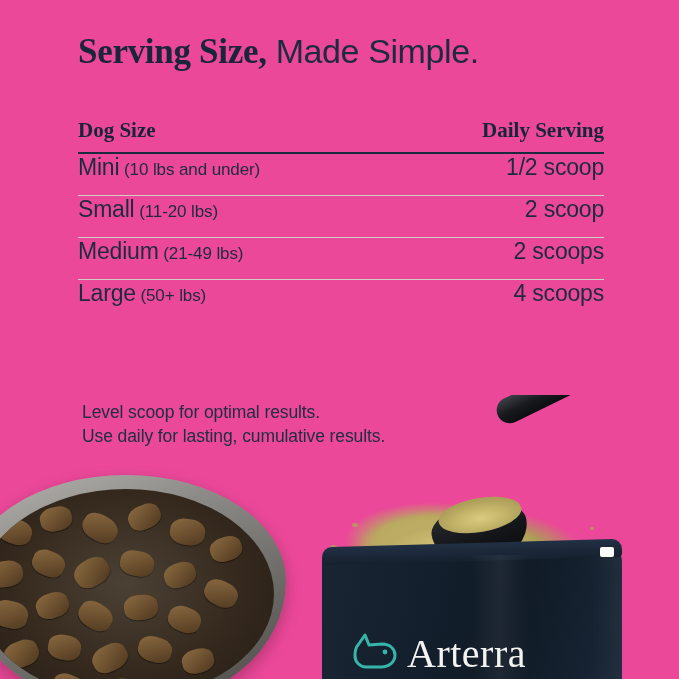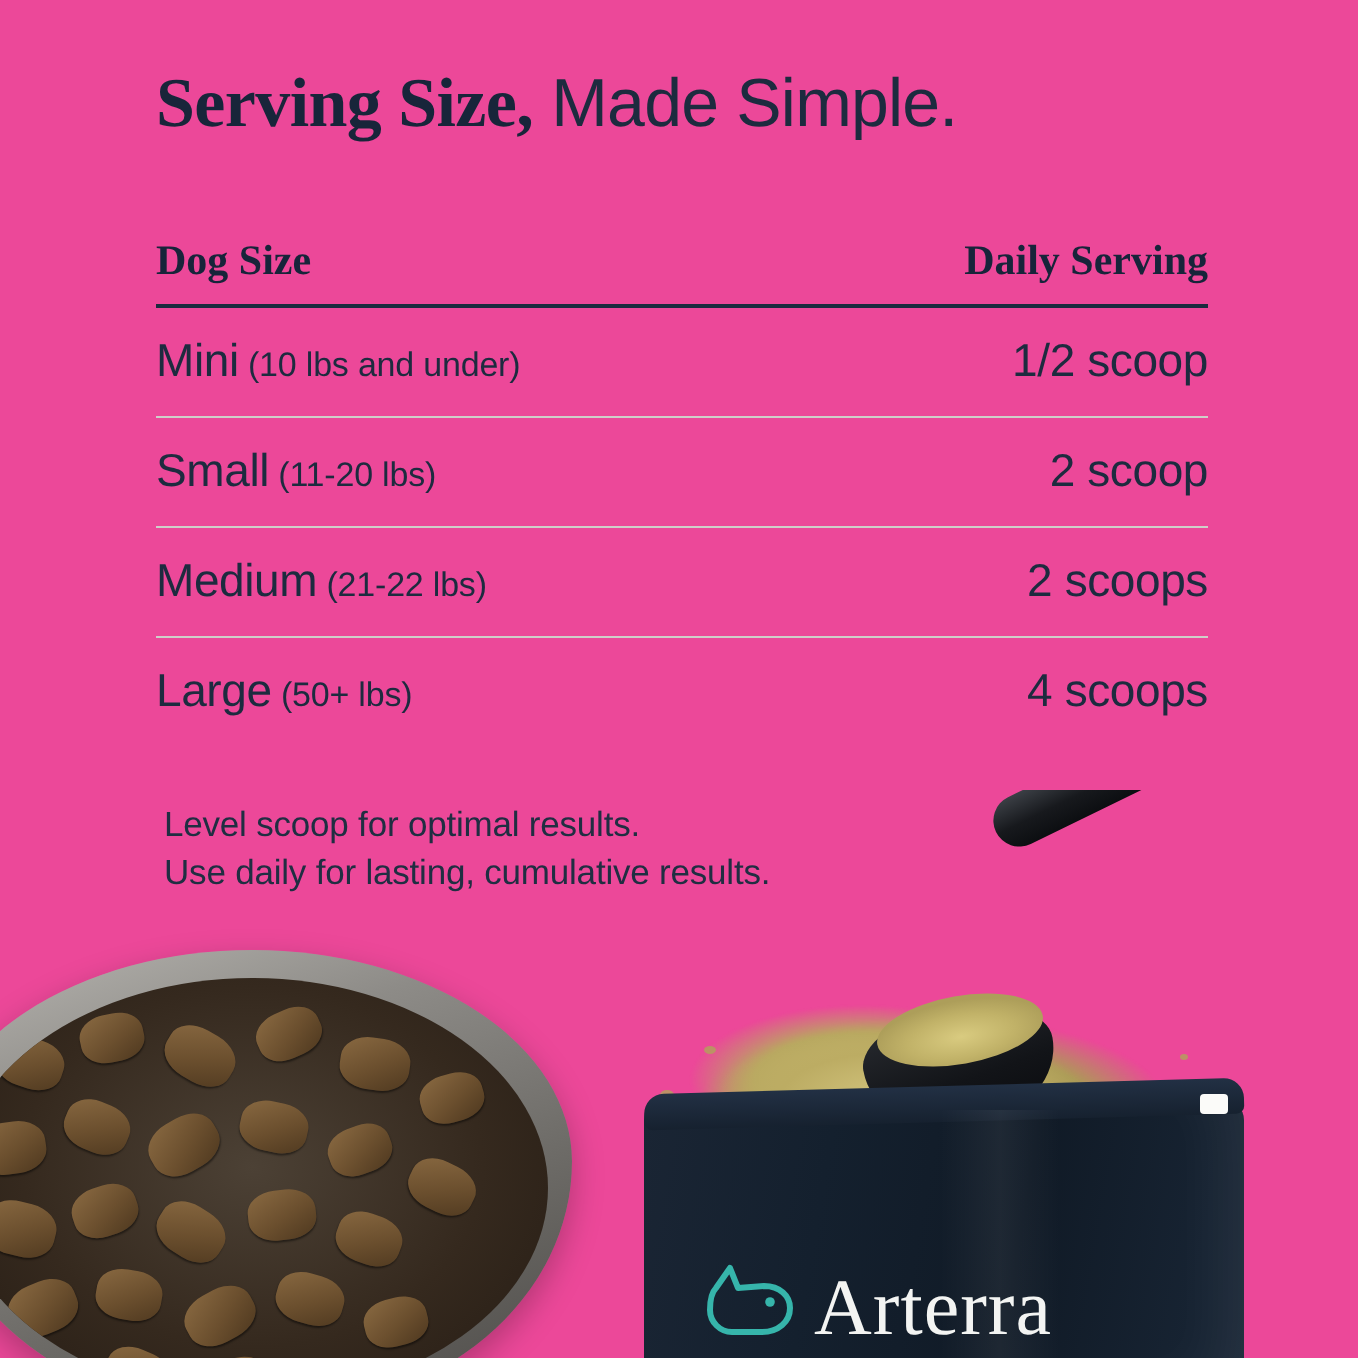--- a/index.html
+++ b/index.html
@@ -62,21 +62,20 @@
     padding-bottom: 9px;
     border-bottom: 2px solid #1b2a3e;
   }
   .row.header .cell {
     font-family: "Liberation Serif", serif;
     font-weight: bold;
     font-size: 21px;
     color: #17243a;
   }
   .row.data {
-    padding-top: 13px;
     padding-bottom: 14px;
     border-bottom: 1px solid #cfcfc9;
   }
   .row.data.last {
     border-bottom: none;
   }
   .size-cell {
     color: #1d2b3f;
   }
   .size-name {
@@ -285,21 +284,21 @@
 
     <div class="row data">
       <div class="size-cell">
         <span class="size-name">Small</span><span class="size-range"> (11-20 lbs)</span>
       </div>
       <div class="serving-cell">2 scoop</div>
     </div>
 
     <div class="row data">
       <div class="size-cell">
-        <span class="size-name">Medium</span><span class="size-range"> (21-22 lbs)</span>
+        <span class="size-name">Medium</span><span class="size-range"> (21-49 lbs)</span>
       </div>
       <div class="serving-cell">2 scoops</div>
     </div>
 
     <div class="row data last">
       <div class="size-cell">
         <span class="size-name">Large</span><span class="size-range"> (50+ lbs)</span>
       </div>
       <div class="serving-cell">4 scoops</div>
     </div>

